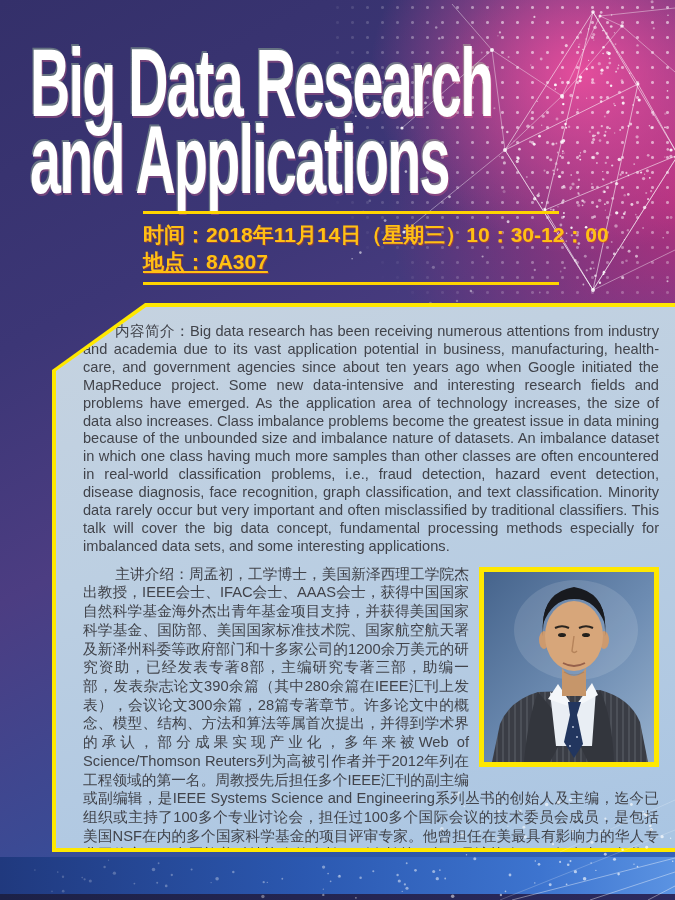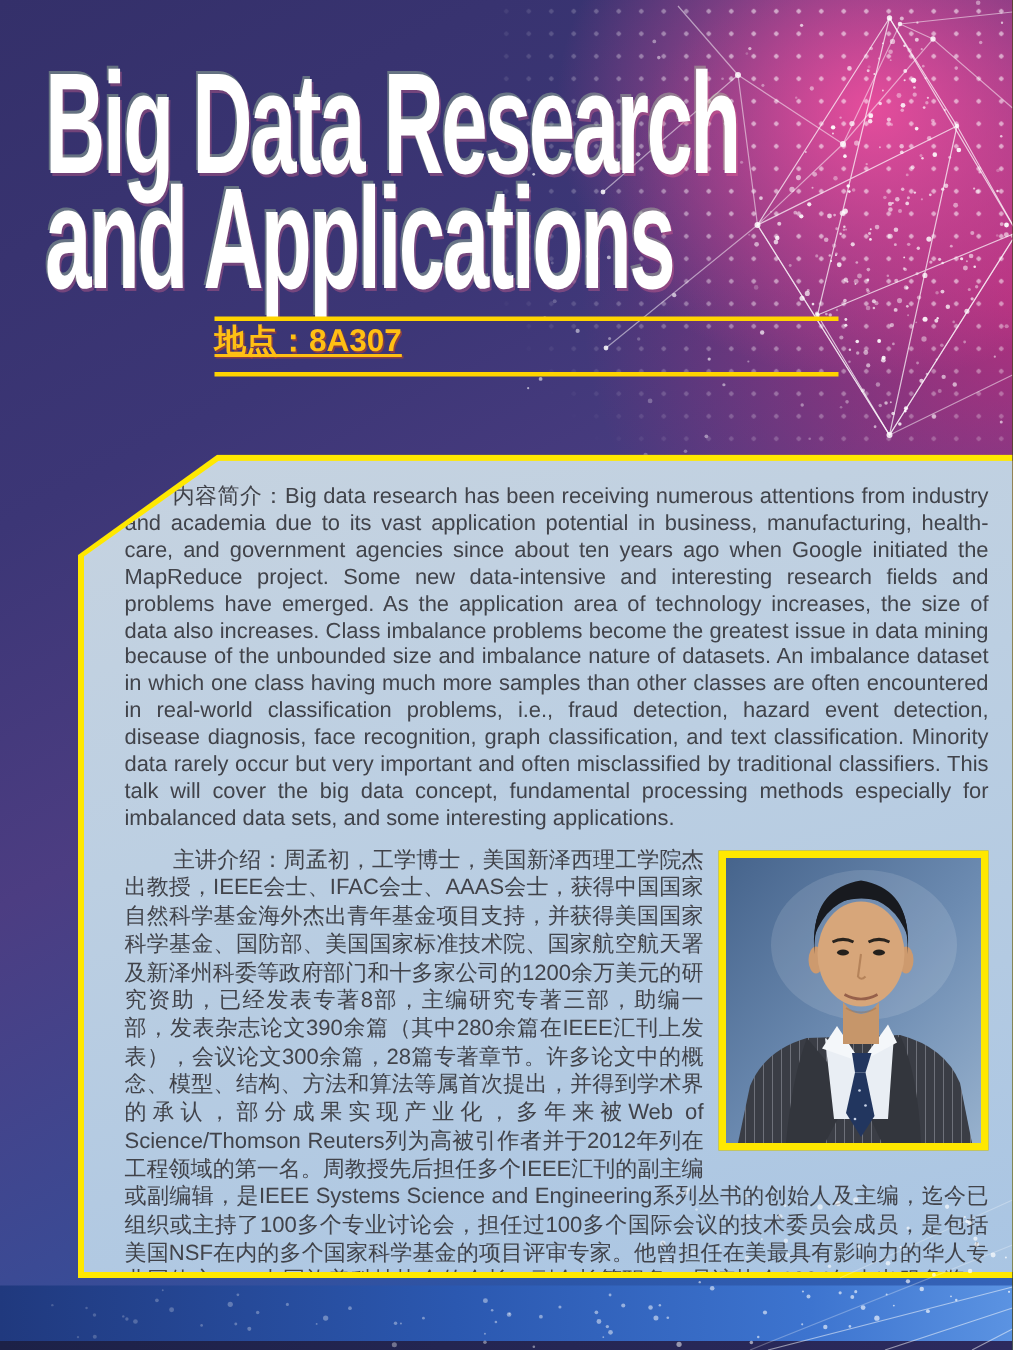--- a/index.html
+++ b/index.html
@@ -350,20 +350,21 @@
 
   <div class="dotgrid"></div>
 
   <h1 class="title">
     <span class="tline">Big Data Research</span>
     <span class="tline">and Applications</span>
   </h1>
 
   <div class="schedule">
     <div class="sline"></div>
+    <div class="srow first"><span>时间：</span><span>2018年11月14日（星期三）10：30-12：00</span></div>
     <div class="srow last"><span>地点：</span><span>8A307</span></div>
     <div class="sline"></div>
   </div>
 
   <div class="box-border">
     <div class="box-inner">
       <p class="abstract"><span>内容简介：</span><span>Big data research has been receiving numerous attentions from industry and academia due to its vast application potential in business, manufacturing, health-care, and government agencies since about ten years ago when Google initiated the MapReduce project. Some new data-intensive and interesting research fields and problems have emerged. As the application area of technology increases, the size of data also increases. Class imbalance problems become the greatest issue in data mining because of the unbounded size and imbalance nature of datasets. An imbalance dataset in which one class having much more samples than other classes are often encountered in real-world classification problems, i.e., fraud detection, hazard event detection, disease diagnosis, face recognition, graph classification, and text classification. Minority data rarely occur but very important and often misclassified by traditional classifiers. This talk will cover the big data concept, fundamental processing methods especially for imbalanced data sets, and some interesting applications.</span></p>
       <div>
         <div class="photo">
           <svg viewBox="0 0 170 190" width="170" height="190">

